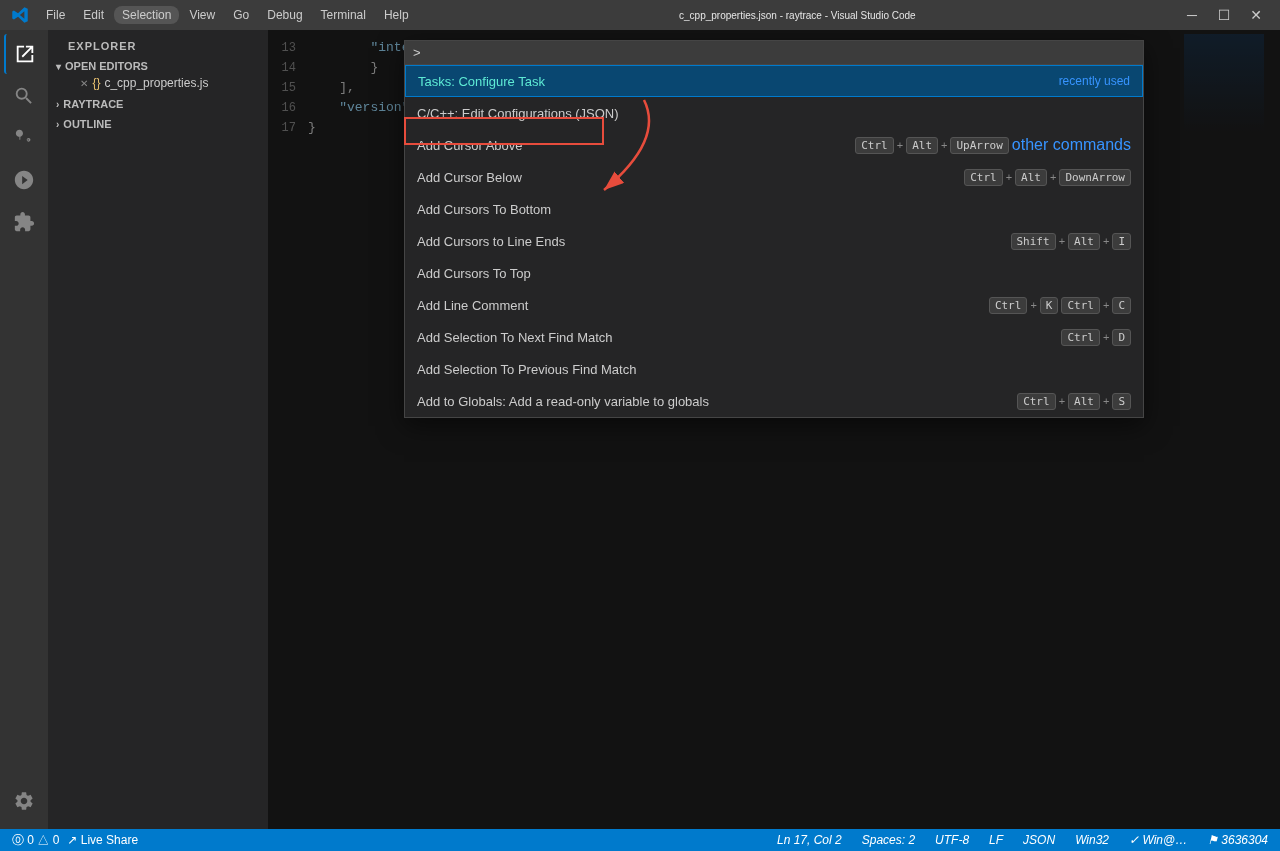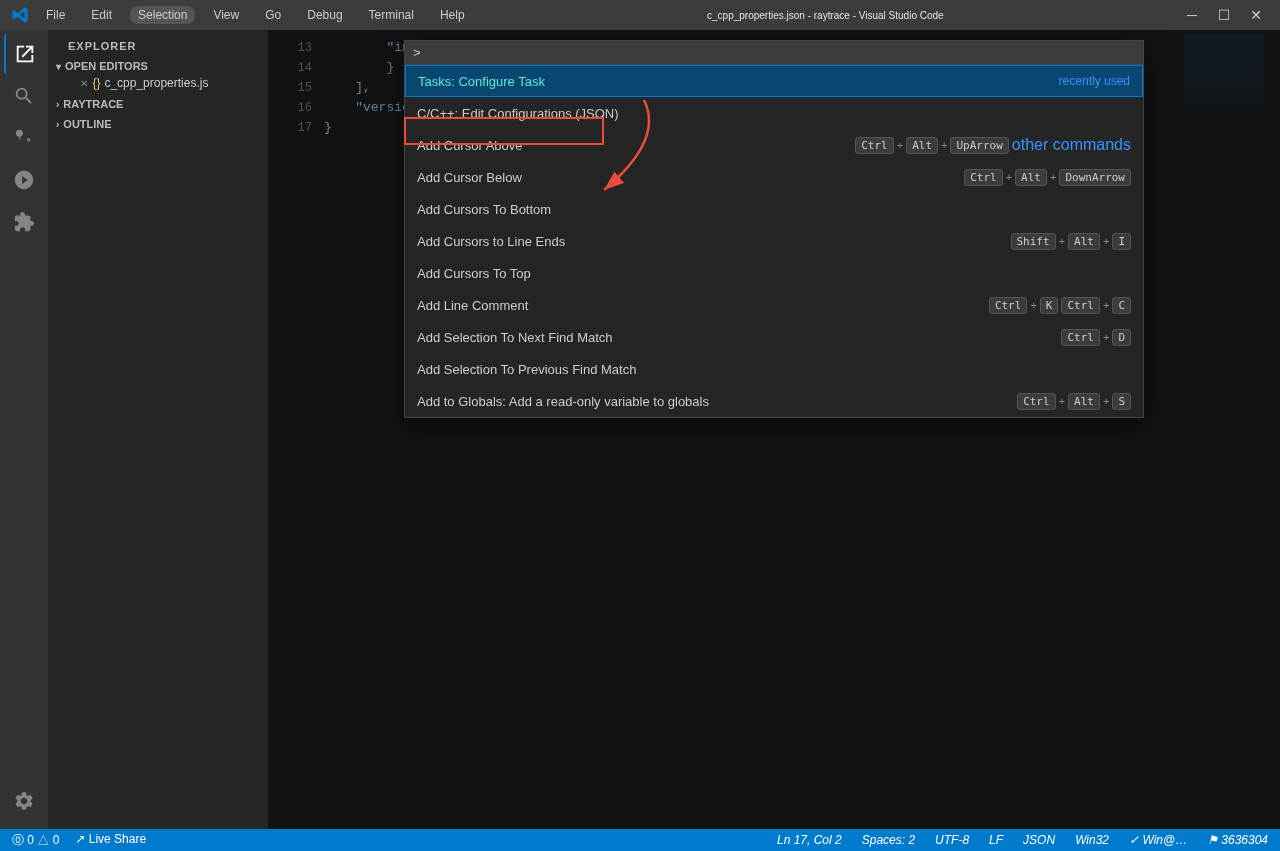--- a/index.html
+++ b/index.html
@@ -28,21 +28,21 @@
       height: 20px;
       margin-right: 8px;
       color: #007acc;
       font-size: 16px;
       display: flex;
       align-items: center;
       justify-content: center;
     }
     .titlebar-menu {
       display: flex;
-      gap: 10px;
+      gap: 2px;
     }
     .titlebar-menu-item {
       padding: 2px 8px;
       border-radius: 3px;
       cursor: pointer;
       font-size: 12px;
       color: #cccccc;
     }
     .titlebar-menu-item.active {
       background: #555;
@@ -267,21 +267,20 @@
       align-items: baseline;
     }
     .line-number {
       width: 40px;
       text-align: right;
       padding-right: 12px;
       color: #858585;
       font-size: 12px;
       user-select: none;
       flex-shrink: 0;
-      margin-left: 16px;
     }
     .line-content {
       flex: 1;
     }
 
     
     .json-key { color: #9cdcfe; }
     .json-string { color: #ce9178; }
     .json-number { color: #b5cea8; }
     .json-punct { color: #cccccc; }
@@ -301,21 +300,21 @@
     .statusbar {
       height: 22px;
       background: #007acc;
       display: flex;
       align-items: center;
       padding: 0 8px;
       font-size: 12px;
       color: #ffffff;
       gap: 12px;
     }
-    .statusbar-left { display: flex; align-items: flex-start; gap: 8px; }
+    .statusbar-left { display: flex; align-items: center; }
     .statusbar-right { margin-left: auto; display: flex; align-items: center; gap: 12px; font-style: italic; }
     .statusbar-item { cursor: pointer; padding: 0 4px; }
   </style>
 </head>
 <body>
 
 <div class="titlebar">
   <div class="titlebar-logo">
     <svg width="18" height="18" viewBox="0 0 100 100">
         <path d="M74.3 7.3L38.9 40 16 24.5 7 30.5v39l9 6 23-15.5 35.3 32.7L93 85V15L74.3 7.3zm0 62.9L49.2 50l25.1-20.2v40.4z" fill="#007acc"></path>

